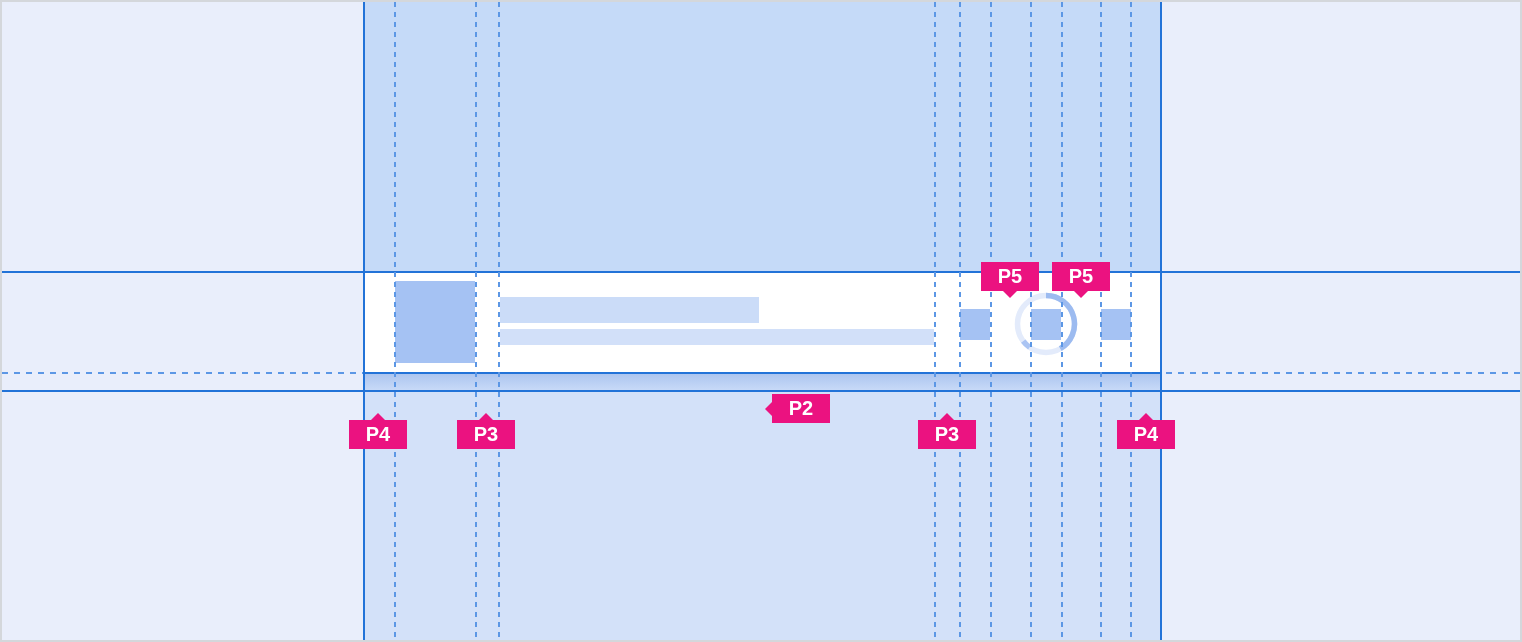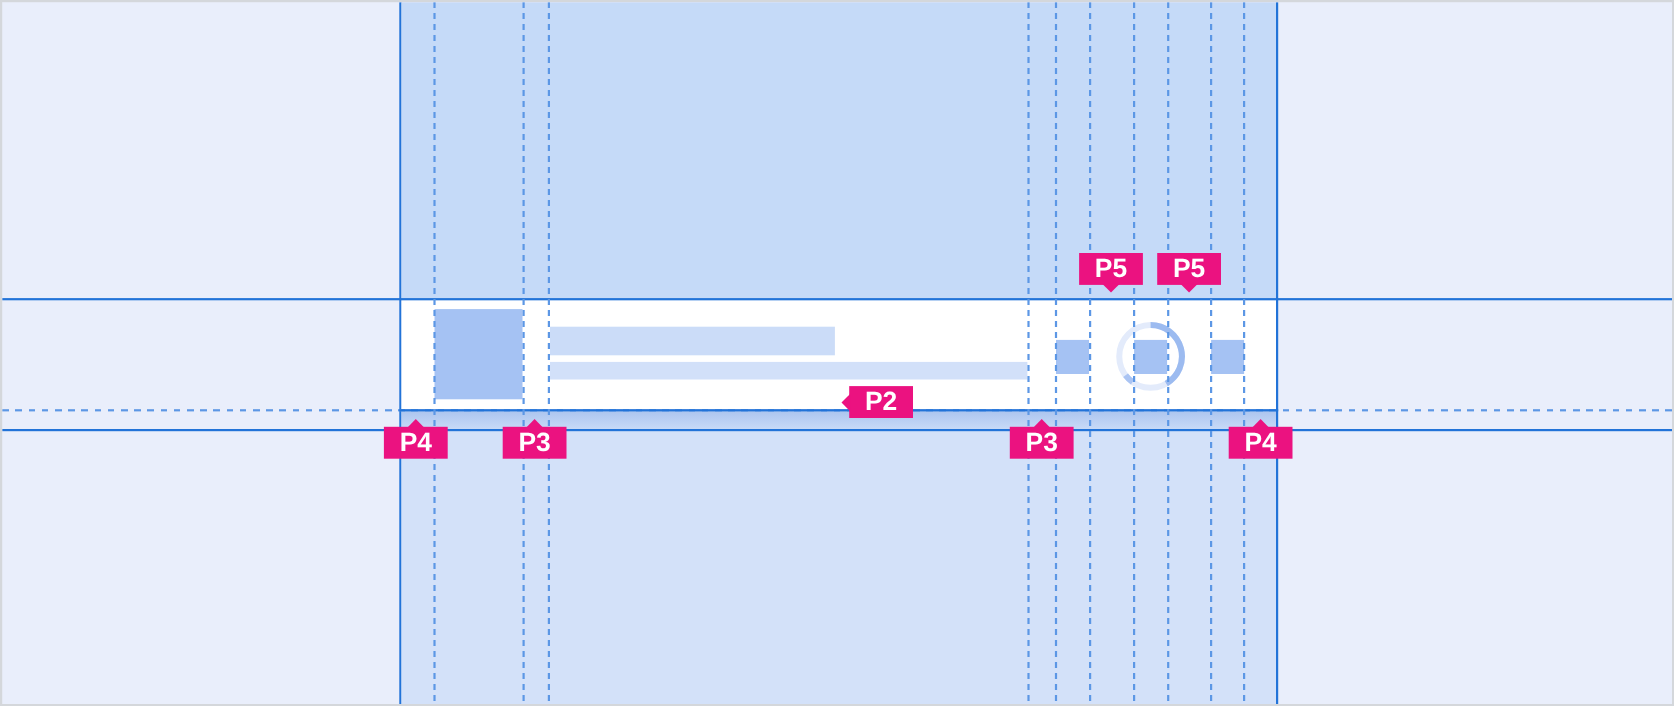--- a/index.html
+++ b/index.html
@@ -45,21 +45,21 @@
   .ph{position:absolute;z-index:1;}
   .avatar{left:393px;top:279px;width:80px;height:82px;background:var(--ph-strong);}
   .line1{left:498px;top:295px;width:259px;height:26px;background:var(--ph-soft);}
   .line2{left:498px;top:327px;width:434px;height:16px;background:var(--ph-softer);}
   .sq{width:30px;height:31px;top:307px;background:var(--ph-strong);}
   .sq1{left:958px;} .sq2{left:1029px;} .sq3{left:1099px;}
   .spinner{left:1012px;top:290px;width:64px;height:64px;z-index:1;}
 
   
   .tag{position:absolute;width:58px;height:29px;background:var(--pink);color:#fff;
-    font-weight:bold;font-size:24px;line-height:29px;text-align:center;z-index:6;}
+    font-weight:bold;font-size:20px;line-height:29px;text-align:center;z-index:6;margin-top:32px;}
   .tag::after{content:"";position:absolute;width:0;height:0;}
   .tag.up::after{left:50%;top:-7px;margin-left:-8px;
     border-left:8px solid transparent;border-right:8px solid transparent;
     border-bottom:8px solid var(--pink);}
   .tag.down::after{left:50%;bottom:-7px;margin-left:-8px;
     border-left:8px solid transparent;border-right:8px solid transparent;
     border-top:8px solid var(--pink);}
   .tag.left::after{top:50%;left:-7px;margin-top:-8px;
     border-top:8px solid transparent;border-bottom:8px solid transparent;
     border-right:8px solid var(--pink);}
@@ -99,19 +99,19 @@
   <div class="vdash" style="left:932px"></div>
   <div class="vdash" style="left:957px"></div>
   <div class="vdash" style="left:988px"></div>
   <div class="vdash" style="left:1028px"></div>
   <div class="vdash" style="left:1059px"></div>
   <div class="vdash" style="left:1098px"></div>
   <div class="vdash" style="left:1128px"></div>
 
   <div class="tag down" style="left:979px;top:228px">P5</div>
   <div class="tag down" style="left:1050px;top:228px">P5</div>
-  <div class="tag left" style="left:770px;top:349px">P2</div>
+  <div class="tag left" style="left:770px;top:360px">P2</div>
   <div class="tag up" style="left:347px;top:386px">P4</div>
   <div class="tag up" style="left:455px;top:386px">P3</div>
   <div class="tag up" style="left:916px;top:386px">P3</div>
   <div class="tag up" style="left:1115px;top:386px">P4</div>
 
 </div>
 
 </body></html>

